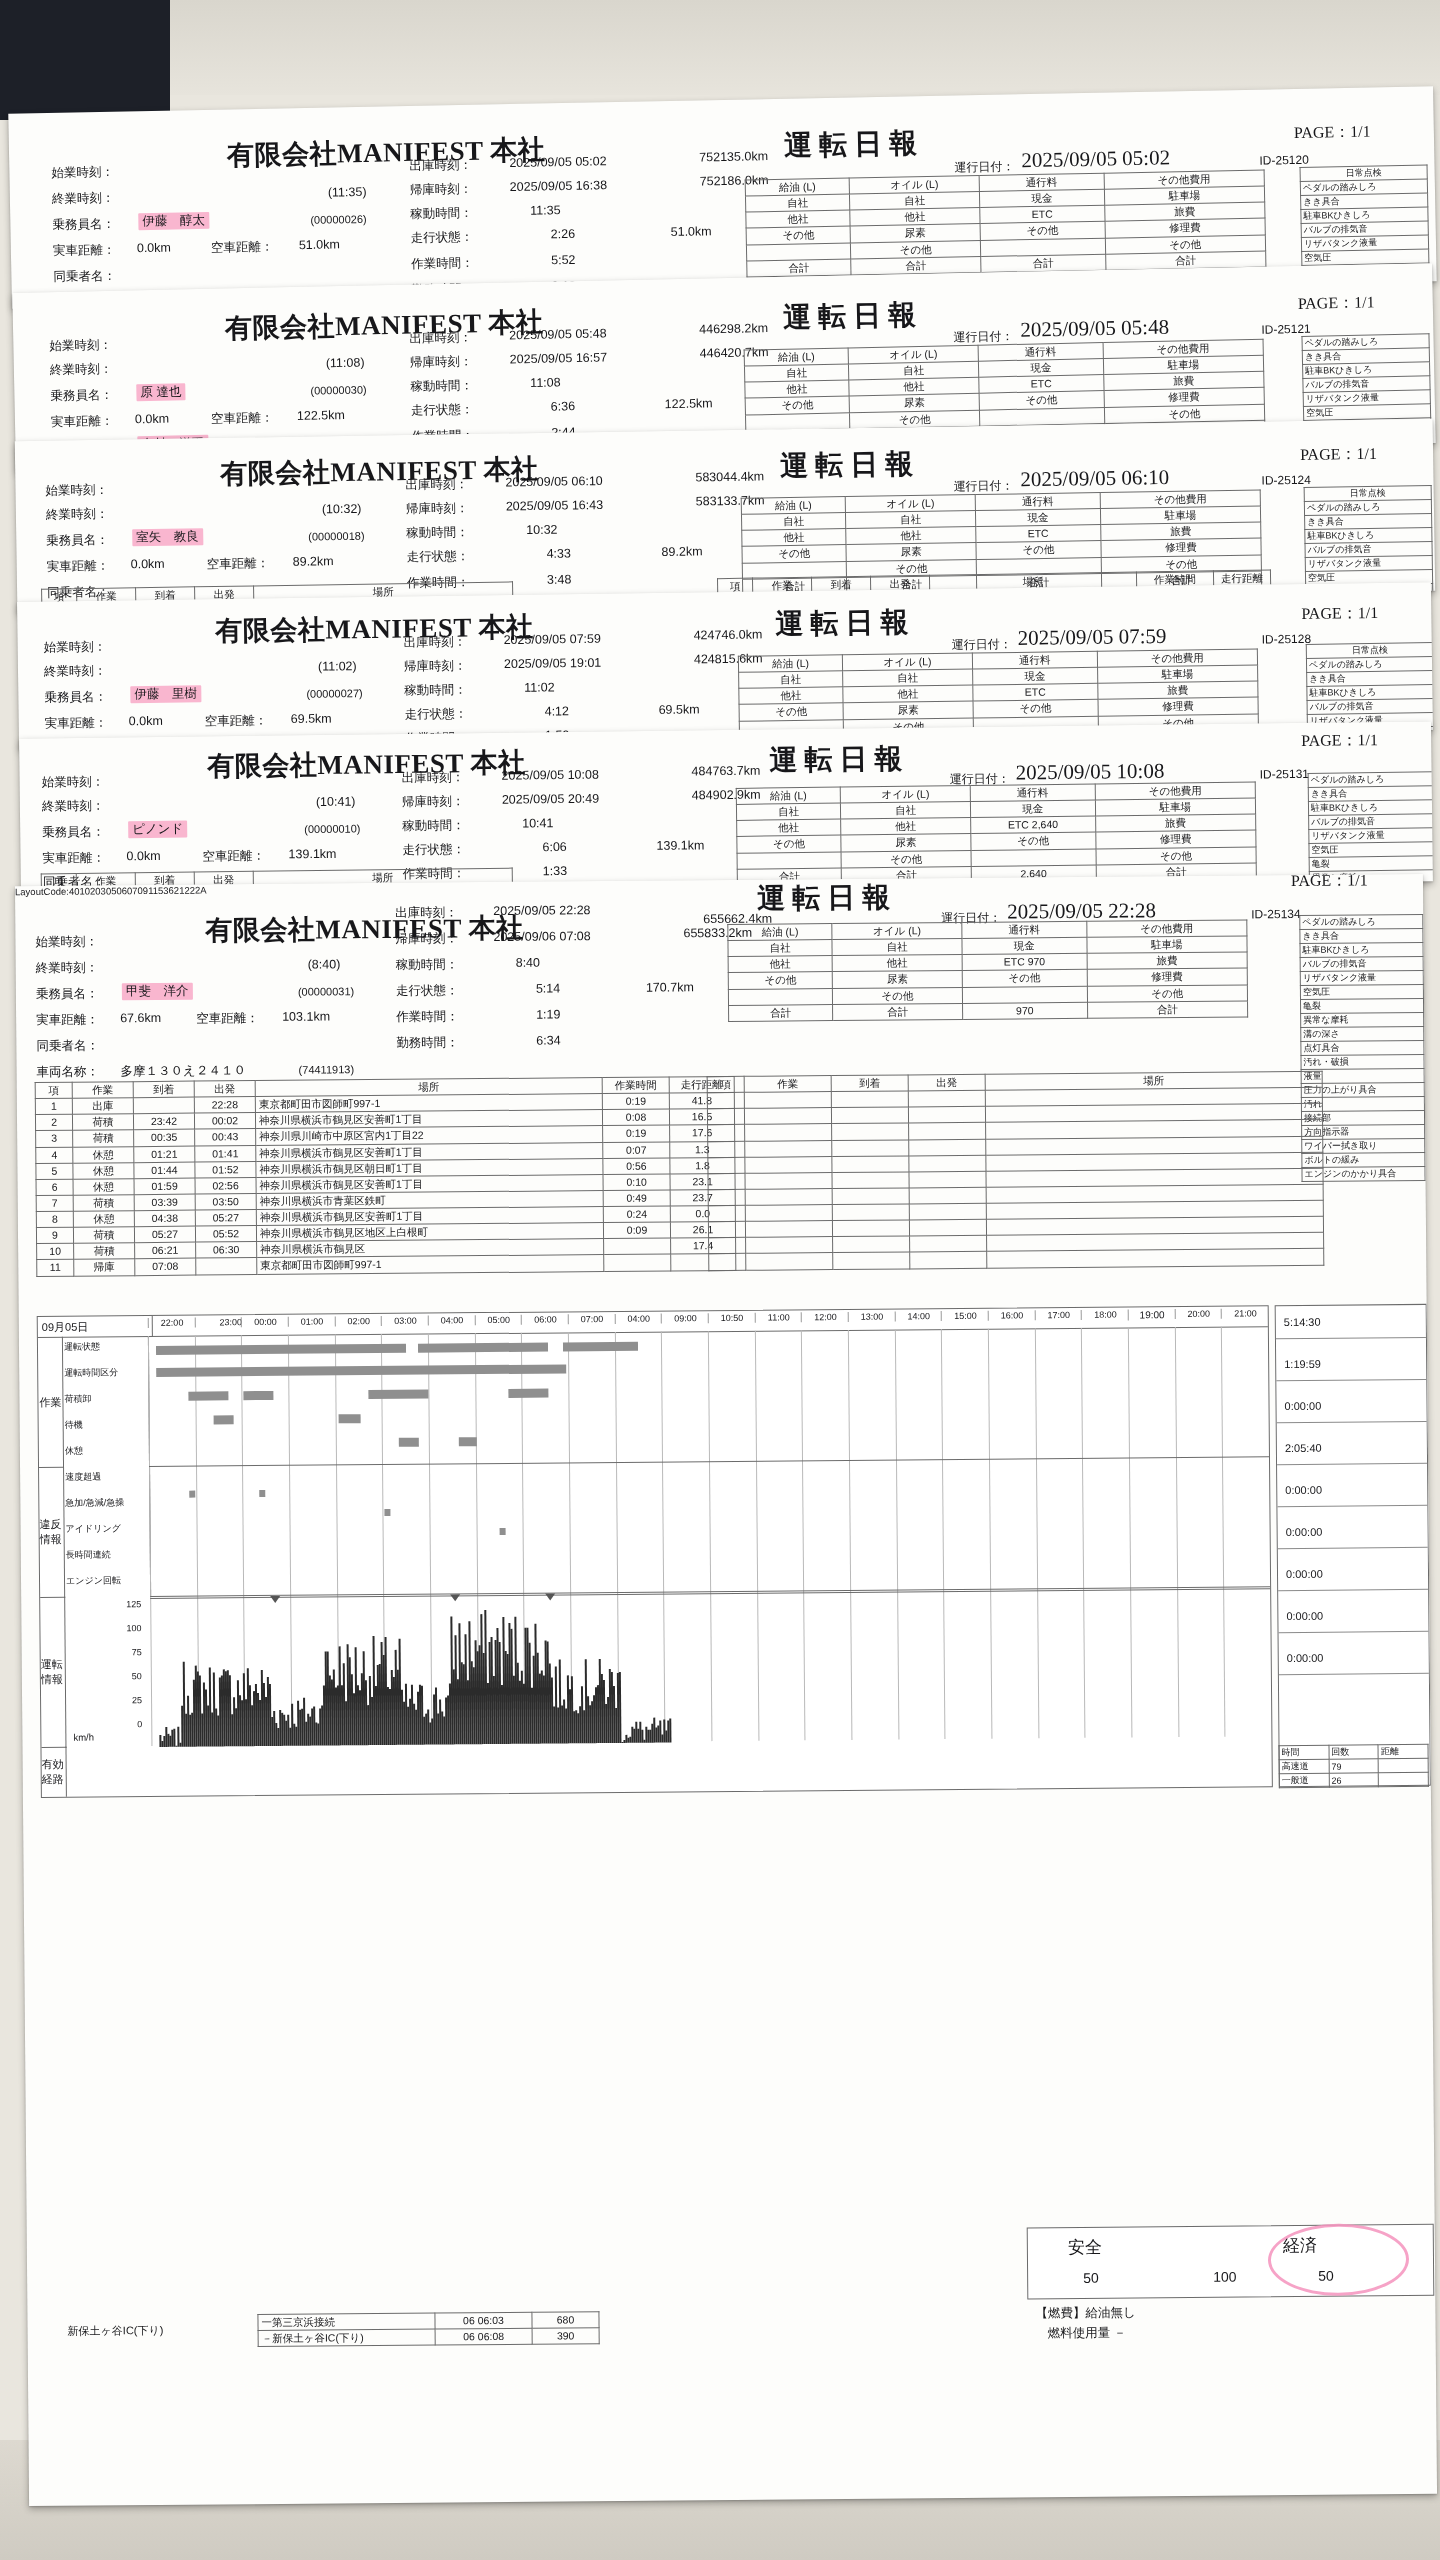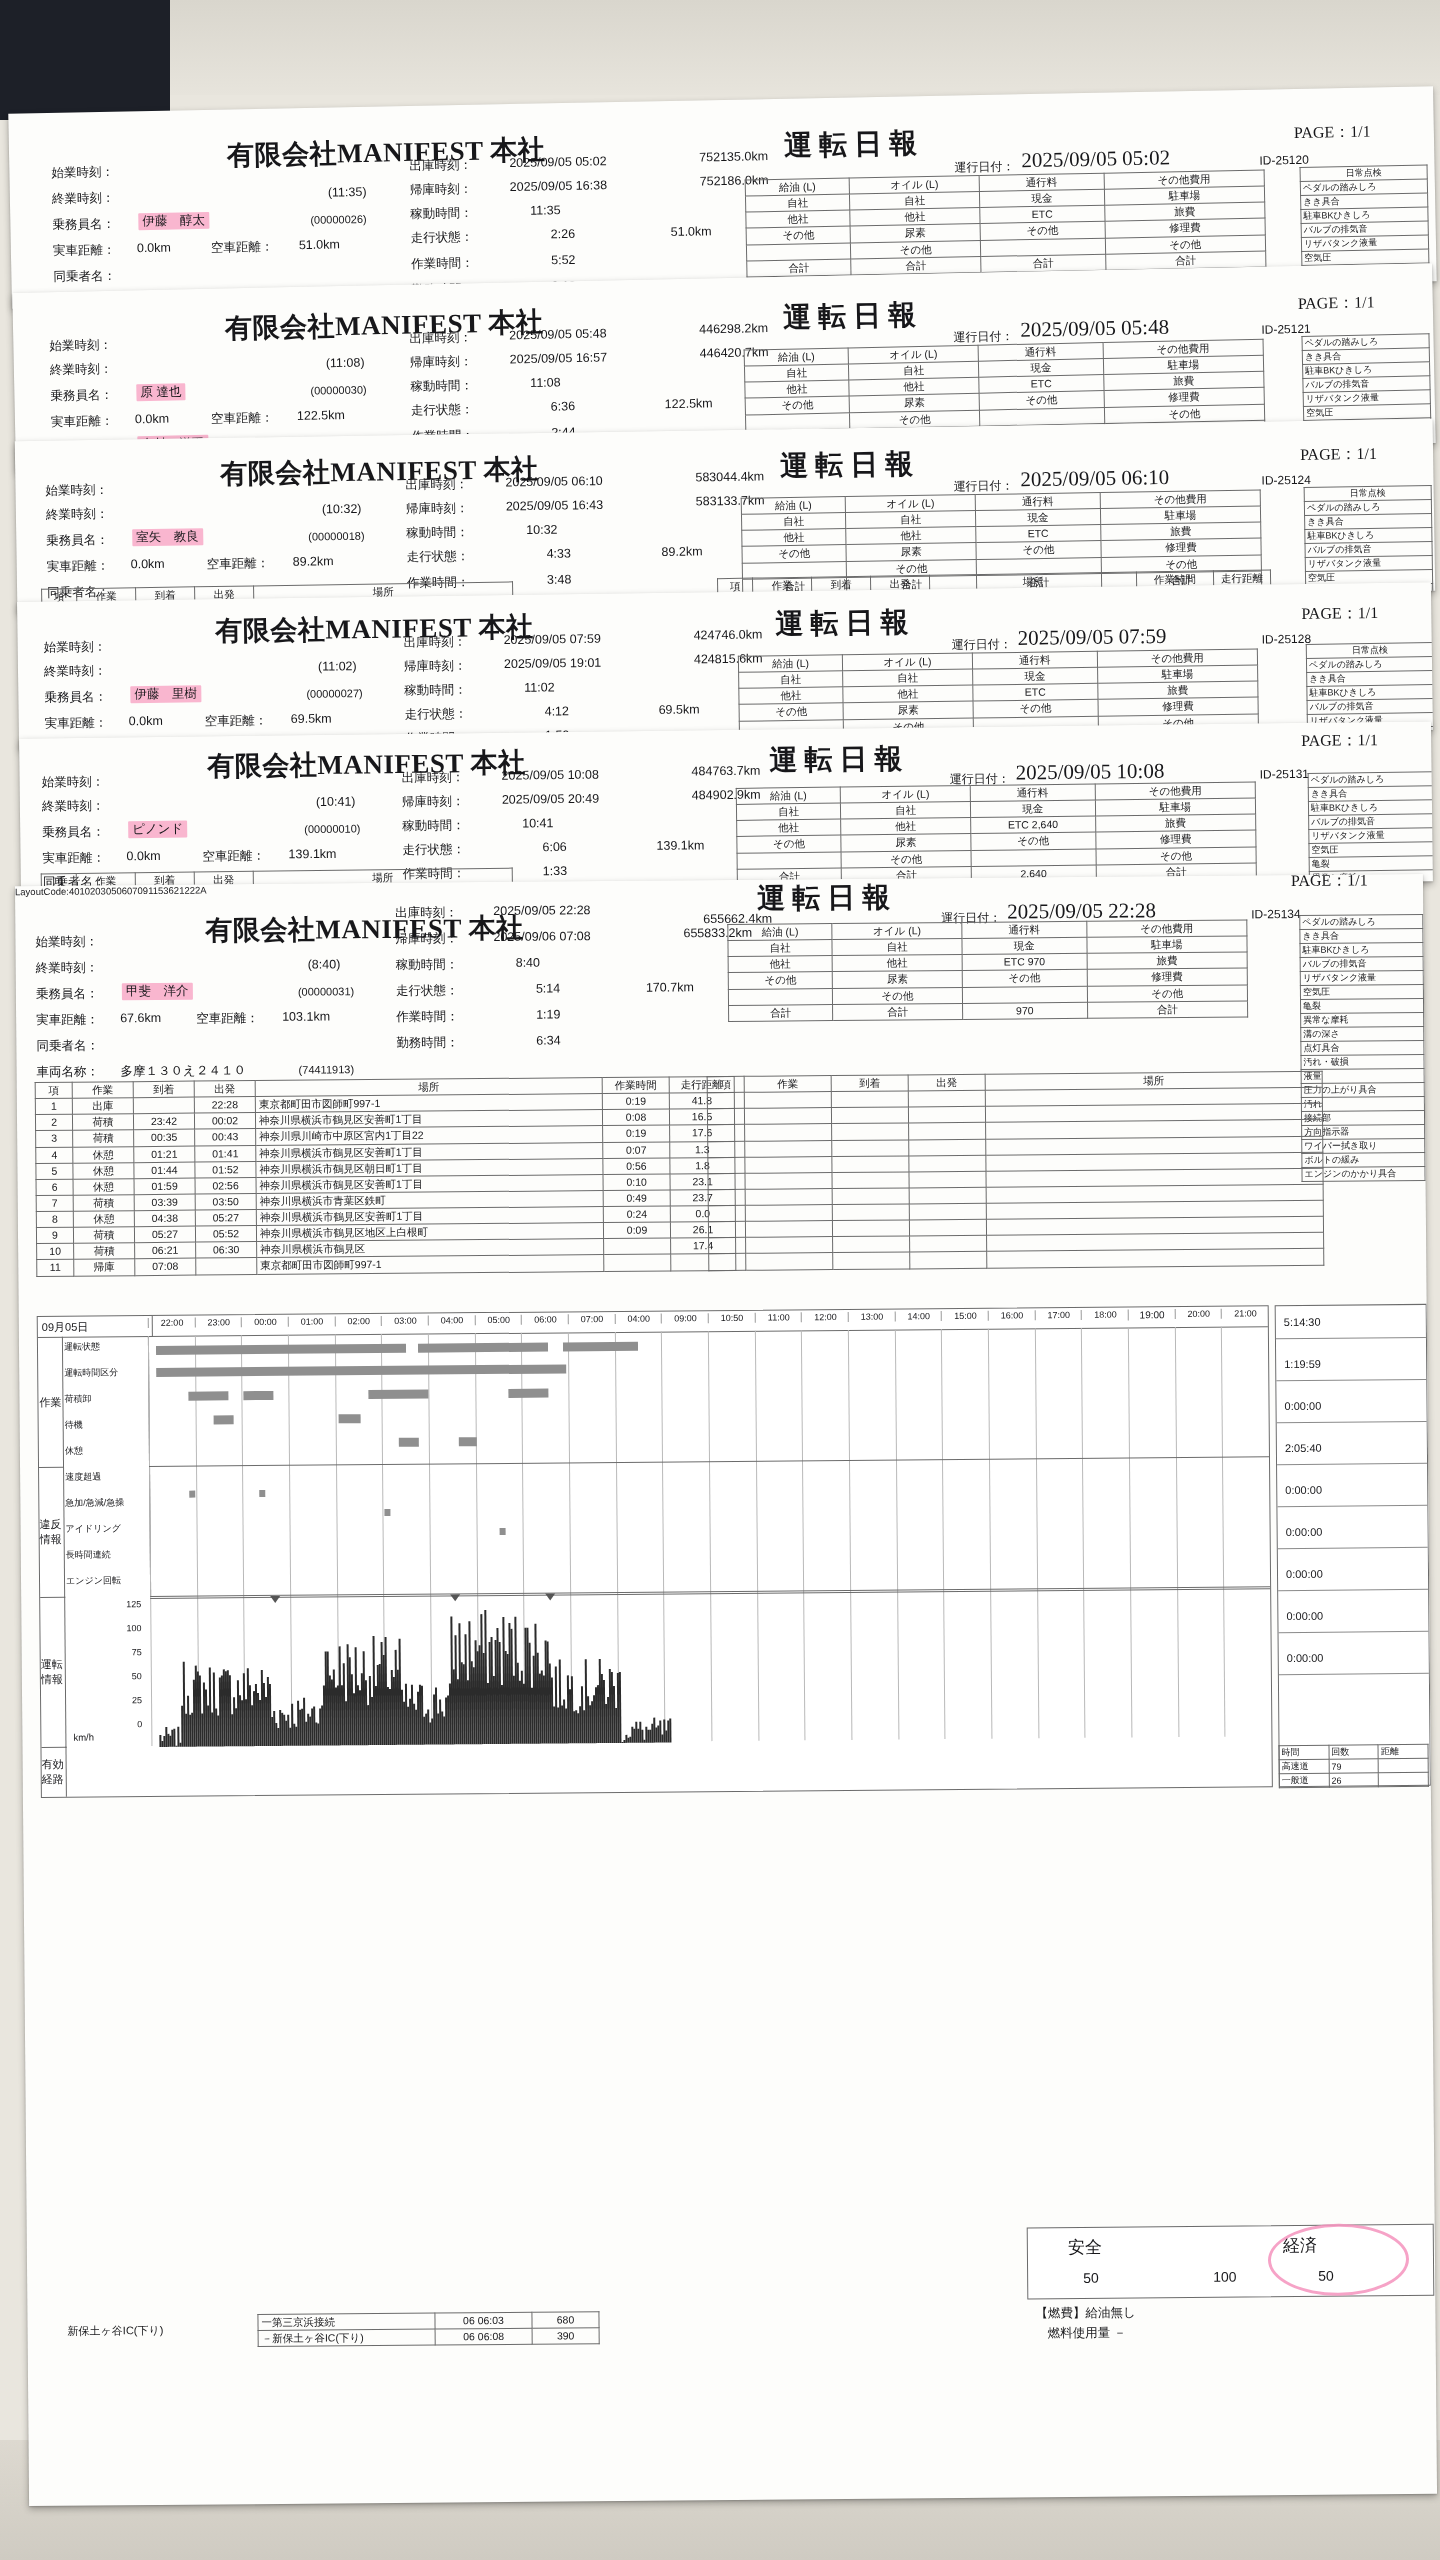--- a/index.html
+++ b/index.html
@@ -1065,21 +1065,21 @@
         </tr>
   </tbody>
     </table>
 
   <div class="graphbox" style="left:18px;top:430px;width:1230px;height:480px;background:#fff;">
 
     <div style="position:absolute;left:0;top:0;width:110px;height:20px;border-right:1px solid #6b6b6b;border-bottom:1px solid #6b6b6b;font-size:11px;padding-left:4px;line-height:20px;">09月05日</div>
 
     <div id="hour-header" style="position:absolute;left:110px;top:0;width:1120px;height:20px;border-bottom:1px solid #6b6b6b;">
         <div style="position: absolute; left: 0px; top: 2px; width: 46.6667px; font-size: 9px; text-align: center; border-left: 1px solid rgb(154, 154, 154);">22:00</div>
-        <div style="position: absolute; left: 46.6667px; top: 2px; width: 46.6667px; font-size: 9px; text-align: center; border-left: 1px solid rgb(154, 154, 154);">23:00</div>
+        <div style="position: absolute; left: 46.6667px; top: 2px; width: 46.6667px; font-size: 9px; text-align: center; border-left: 1px solid rgb(154, 154, 154); padding-left: 12px;">23:00</div>
         <div style="position: absolute; left: 93.3333px; top: 2px; width: 46.6667px; font-size: 9px; text-align: center; border-left: 1px solid rgb(154, 154, 154);">00:00</div>
         <div style="position: absolute; left: 140px; top: 2px; width: 46.6667px; font-size: 9px; text-align: center; border-left: 1px solid rgb(154, 154, 154);">01:00</div>
         <div style="position: absolute; left: 186.667px; top: 2px; width: 46.6667px; font-size: 9px; text-align: center; border-left: 1px solid rgb(154, 154, 154);">02:00</div>
         <div style="position: absolute; left: 233.333px; top: 2px; width: 46.6667px; font-size: 9px; text-align: center; border-left: 1px solid rgb(154, 154, 154);">03:00</div>
         <div style="position: absolute; left: 280px; top: 2px; width: 46.6667px; font-size: 9px; text-align: center; border-left: 1px solid rgb(154, 154, 154);">04:00</div>
         <div style="position: absolute; left: 326.667px; top: 2px; width: 46.6667px; font-size: 9px; text-align: center; border-left: 1px solid rgb(154, 154, 154);">05:00</div>
         <div style="position: absolute; left: 373.333px; top: 2px; width: 46.6667px; font-size: 9px; text-align: center; border-left: 1px solid rgb(154, 154, 154);">06:00</div>
         <div style="position: absolute; left: 420px; top: 2px; width: 46.6667px; font-size: 9px; text-align: center; border-left: 1px solid rgb(154, 154, 154);">07:00</div>
         <div style="position: absolute; left: 466.667px; top: 2px; width: 46.6667px; font-size: 9px; text-align: center; border-left: 1px solid rgb(154, 154, 154);">04:00</div>
         <div style="position: absolute; left: 513.333px; top: 2px; width: 46.6667px; font-size: 9px; text-align: center; border-left: 1px solid rgb(154, 154, 154);">09:00</div>

